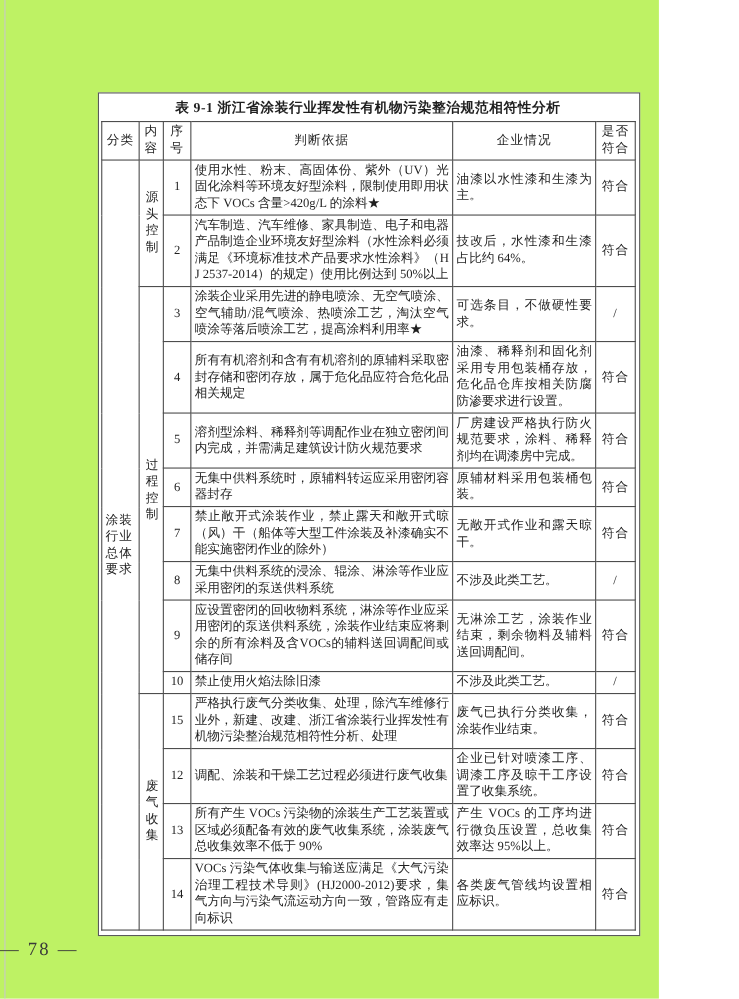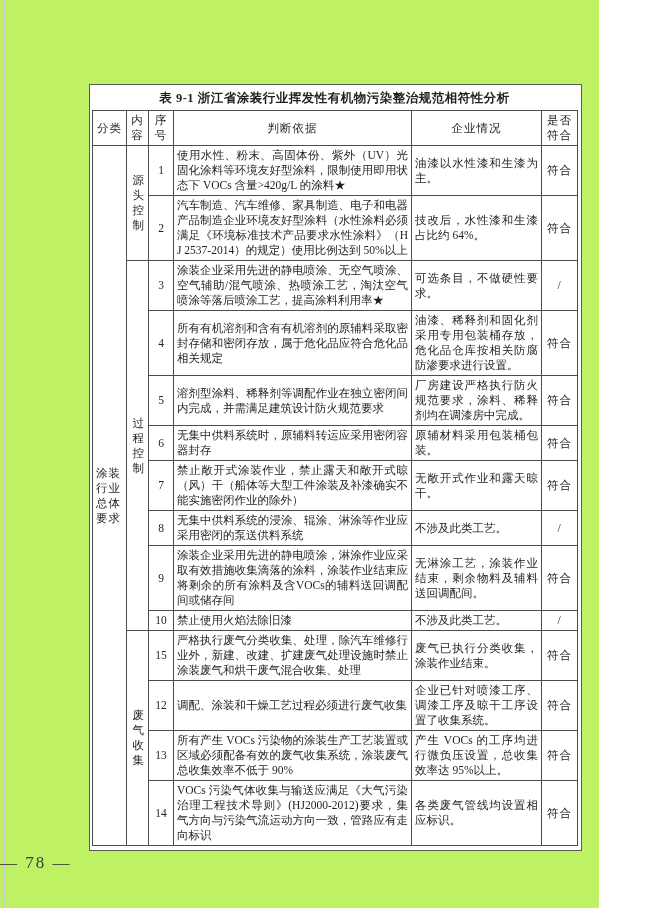--- a/index.html
+++ b/index.html
@@ -159,34 +159,34 @@
           <td class="c-cmp">符合</td>
         </tr>
         <tr>
           <td class="c-no">8</td>
           <td class="c-cri">无集中供料系统的浸涂、辊涂、淋涂等作业应采用密闭的泵送供料系统</td>
           <td class="c-sit">不涉及此类工艺。</td>
           <td class="c-cmp">/</td>
         </tr>
         <tr>
           <td class="c-no">9</td>
-          <td class="c-cri">涂装企业采用先进的静电喷涂，淋涂作业应采取有效措施收集滴落的涂料，涂装作业结束应将剩余的所有涂料及含VOCs的辅料送回调配间或储存间</td>
+          <td class="c-cri">应设置密闭的回收物料系统，淋涂等作业应采用密闭的泵送供料系统，涂装作业结束应将剩余的所有涂料及含VOCs的辅料送回调配间或储存间</td>
           <td class="c-sit">无淋涂工艺，涂装作业结束，剩余物料及辅料送回调配间。</td>
           <td class="c-cmp">符合</td>
         </tr>
         <tr>
           <td class="c-no">10</td>
           <td class="c-cri">禁止使用火焰法除旧漆</td>
           <td class="c-sit">不涉及此类工艺。</td>
           <td class="c-cmp">/</td>
         </tr>
         <tr>
           <td class="c-grp" rowspan="4">废气收集</td>
           <td class="c-no">15</td>
-          <td class="c-cri">严格执行废气分类收集、处理，除汽车维修行业外，新建、改建、扩建废气处理设施时禁止涂装废气和烘干废气混合收集、处理</td>
+          <td class="c-cri">严格执行废气分类收集、处理，除汽车维修行业外，新建、改建、浙江省涂装行业挥发性有机物污染整治规范相符性分析、处理</td>
           <td class="c-sit">废气已执行分类收集，涂装作业结束。</td>
           <td class="c-cmp">符合</td>
         </tr>
         <tr>
           <td class="c-no">12</td>
           <td class="c-cri">调配、涂装和干燥工艺过程必须进行废气收集</td>
           <td class="c-sit">企业已针对喷漆工序、调漆工序及晾干工序设置了收集系统。</td>
           <td class="c-cmp">符合</td>
         </tr>
         <tr>

